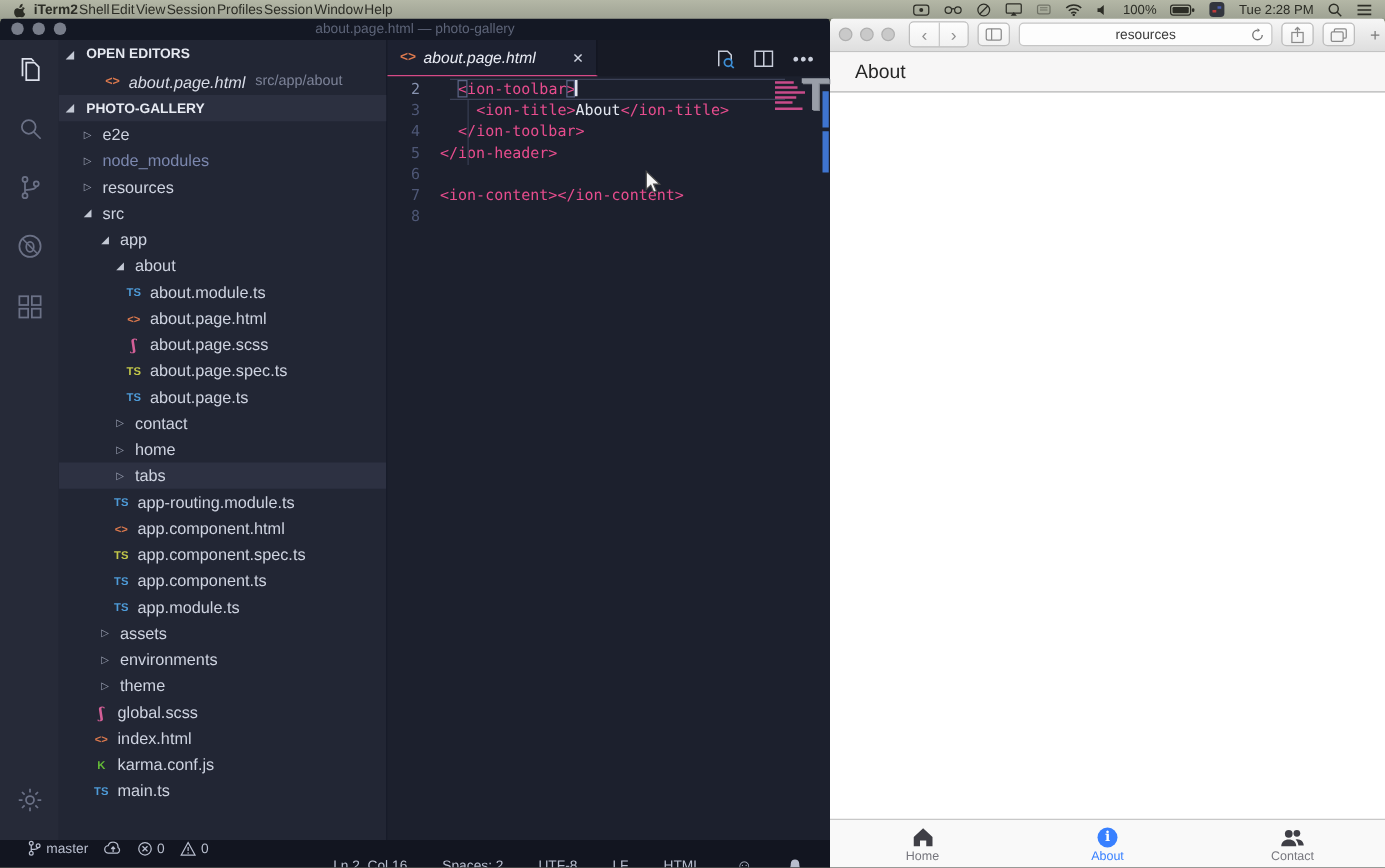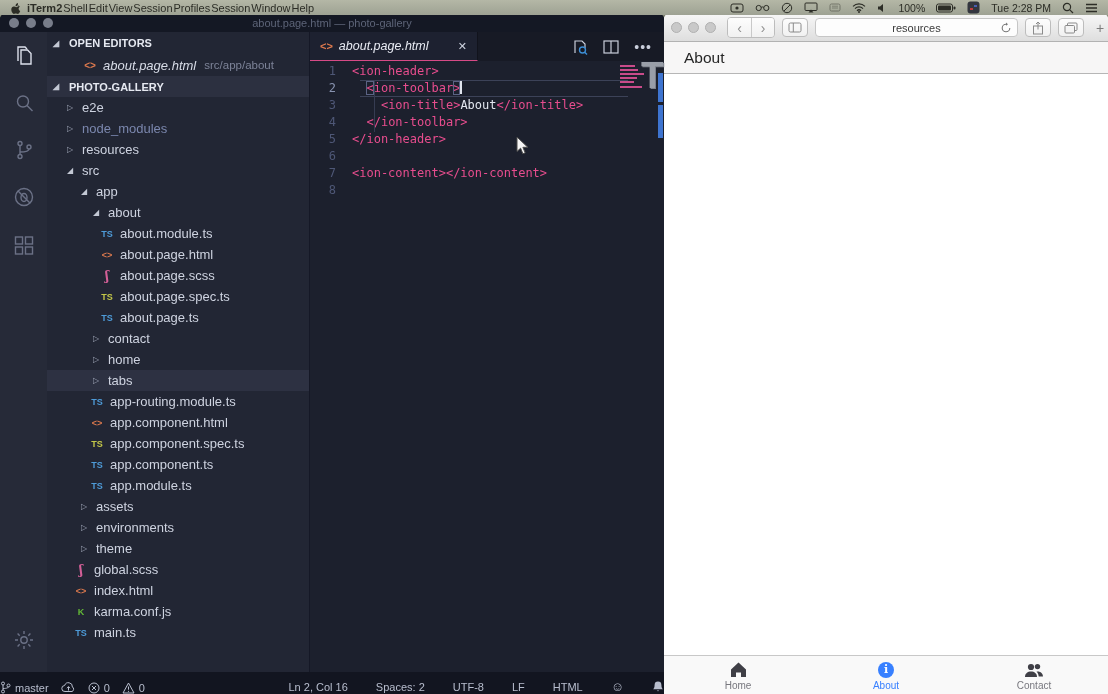--- a/index.html
+++ b/index.html
@@ -77,21 +77,21 @@
   .curbox{position:absolute;left:50px;right:36px;top:0;height:17px;border-top:1px solid #3c4258;border-bottom:1px solid #3c4258;pointer-events:none;}
   .caret{display:inline-block;width:2px;height:13px;background:#e0e4ee;vertical-align:-2px;}
   .indent-guide{position:absolute;left:64px;top:19px;width:1px;height:52px;background:#363c52;}
   .minimap{position:absolute;top:4px;right:14px;width:30px;}
   .mm{height:2px;margin-bottom:2px;background:#c94b8a;}
   .ovr{position:absolute;right:1px;width:5px;background:#3e74d0;}
   .ovr.o1{top:12px;height:29px;}
   .ovr.o2{top:44px;height:33px;}
 
   
-  .statusbar{height:22px;background:#121520;display:flex;align-items:flex-end;font-size:11px;color:#b8bece;padding:0 0;}
+  .statusbar{height:22px;background:#121520;display:flex;align-items:flex-start;font-size:11px;color:#b8bece;padding:0 22px;flex-direction:column;}
   .sb-left{display:flex;align-items:center;gap:12px;}
   .sb-seg{display:flex;align-items:center;gap:4px;}
   .sb-right{margin-left:auto;display:flex;align-items:center;gap:28px;}
   .statusbar svg{display:block;}
 
   
   .safari{position:absolute;left:664px;top:14px;width:444px;height:680px;background:#fff;
     border-radius:5px 5px 0 0;overflow:hidden;z-index:5;box-shadow:-1px 0 3px rgba(0,0,0,.35);}
   .saf-toolbar{height:28px;background:linear-gradient(#f7f7f7,#dedede);border-bottom:1px solid #b2b2b2;
     display:flex;align-items:center;padding:0 7px;gap:7px;}
@@ -415,21 +415,20 @@
                 <rect x="1" y="1" width="14" height="12" fill="none" stroke="#c9cedb" stroke-width="1.2"></rect>
                 <path d="M8 1v12" stroke="#c9cedb" stroke-width="1.2"></path>
               </svg>
           </span>
           <span class="ellipsis">•••</span>
         </div>
       </div>
 
       <div class="code-area">
         <div>
-            <div class="cline"><span class="ln">1</span><span class="lc"><span class="tk-tag">&lt;ion-header&gt;</span></span></div>
             <div class="cline cur"><div class="curbox"></div><span class="ln">2</span><span class="lc"><span>  </span><span class="tk-tag tk-box">&lt;</span><span class="tk-tag">ion-toolbar</span><span class="tk-tag tk-box">&gt;</span><span class="caret"></span></span></div>
             <div class="cline"><span class="ln">3</span><span class="lc"><span>    </span><span class="tk-tag">&lt;ion-title&gt;</span><span class="tk-txt">About</span><span class="tk-tag">&lt;/ion-title&gt;</span></span></div>
             <div class="cline"><span class="ln">4</span><span class="lc"><span>  </span><span class="tk-tag">&lt;/ion-toolbar&gt;</span></span></div>
             <div class="cline"><span class="ln">5</span><span class="lc"><span class="tk-tag">&lt;/ion-header&gt;</span></span></div>
             <div class="cline"><span class="ln">6</span><span class="lc"></span></div>
             <div class="cline"><span class="ln">7</span><span class="lc"><span class="tk-tag">&lt;ion-content&gt;&lt;/ion-content&gt;</span></span></div>
             <div class="cline"><span class="ln">8</span><span class="lc"></span></div>
           </div>
         <div class="indent-guide"></div>
         <div class="minimap">

